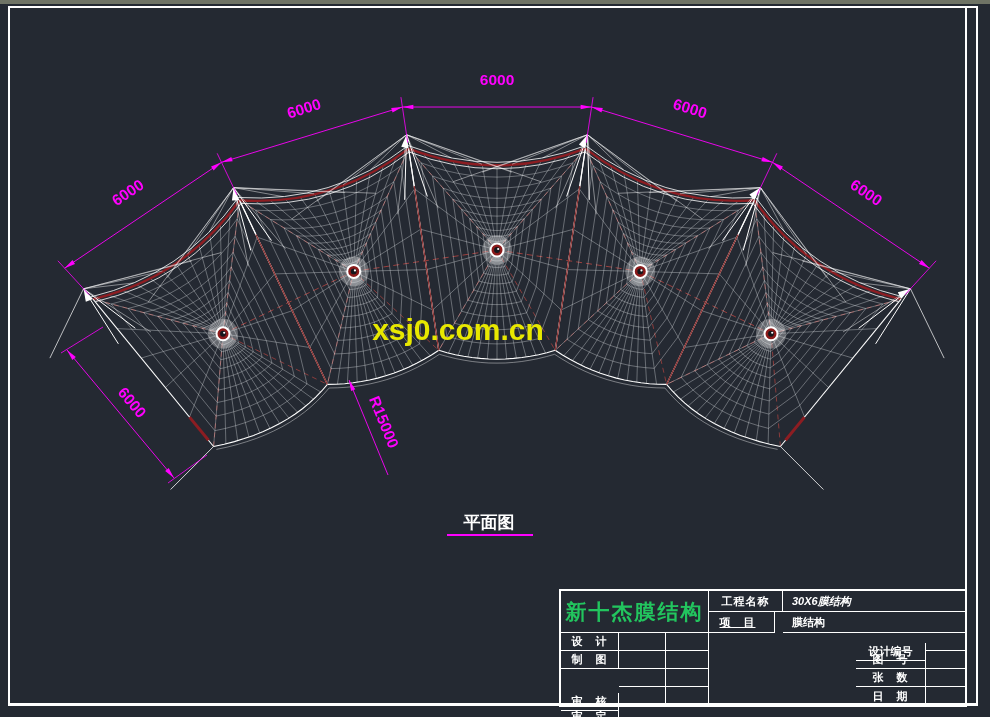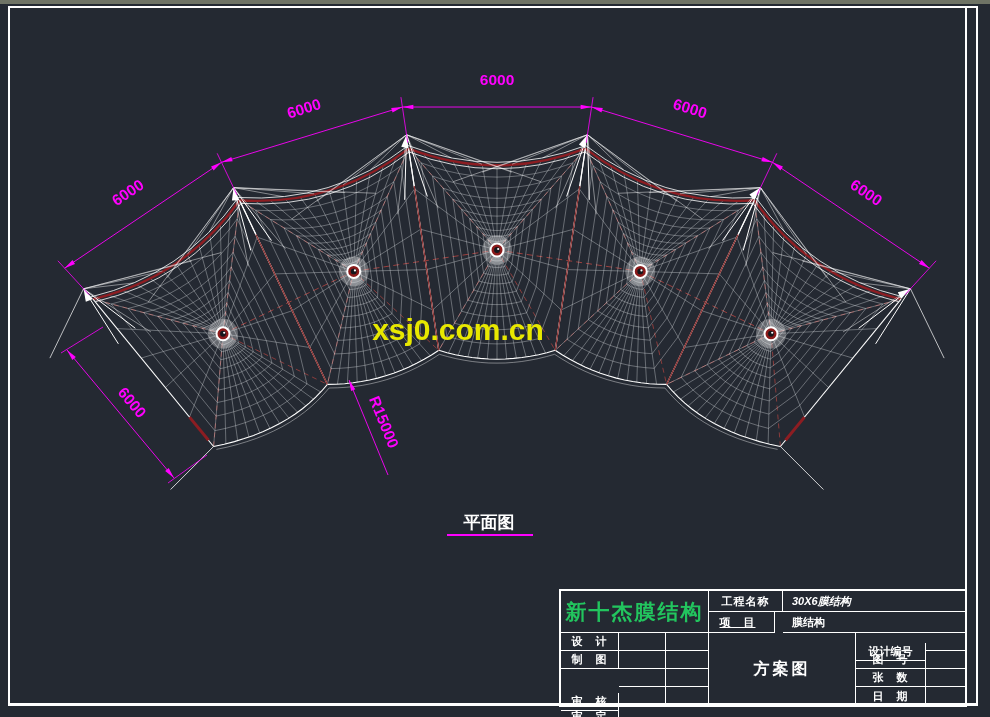--- a/index.html
+++ b/index.html
@@ -512,21 +512,20 @@
     <div class="cell" style="left:0;top:60px;width:58px;height:18px;">制　图</div>
     <div class="cell" style="left:58px;top:60px;width:47px;height:18px;"></div>
     <div class="cell" style="left:105px;top:60px;width:43px;height:18px;"></div>
     <div class="cell" style="left:0;top:78px;width:58px;height:18px;margin-top:24px;">审　核</div>
     <div class="cell" style="left:58px;top:78px;width:47px;height:18px;"></div>
     <div class="cell" style="left:105px;top:78px;width:43px;height:18px;"></div>
     <div class="cell nobot" style="left:0;top:96px;width:58px;height:18px;margin-top:20px;">审　定</div>
     <div class="cell nobot" style="left:58px;top:96px;width:47px;height:18px;"></div>
     <div class="cell nobot" style="left:105px;top:96px;width:43px;height:18px;"></div>
 
-    <div class="cell scheme nobot" style="left:148px;top:42px;width:147px;height:72px;">方案图</div>
 
     <div class="cell" style="left:295px;top:52px;width:70px;height:18px;letter-spacing:0;">设计编号</div>
     <div class="cell noright" style="left:365px;top:42px;width:39px;height:18px;"></div>
     <div class="cell" style="left:295px;top:60px;width:70px;height:18px;">图　号</div>
     <div class="cell noright" style="left:365px;top:60px;width:39px;height:18px;"></div>
     <div class="cell" style="left:295px;top:78px;width:70px;height:18px;">张　数</div>
     <div class="cell noright" style="left:365px;top:78px;width:39px;height:18px;"></div>
     <div class="cell nobot" style="left:295px;top:96px;width:70px;height:18px;">日　期</div>
     <div class="cell noright nobot" style="left:365px;top:96px;width:39px;height:18px;"></div>
   </div>

